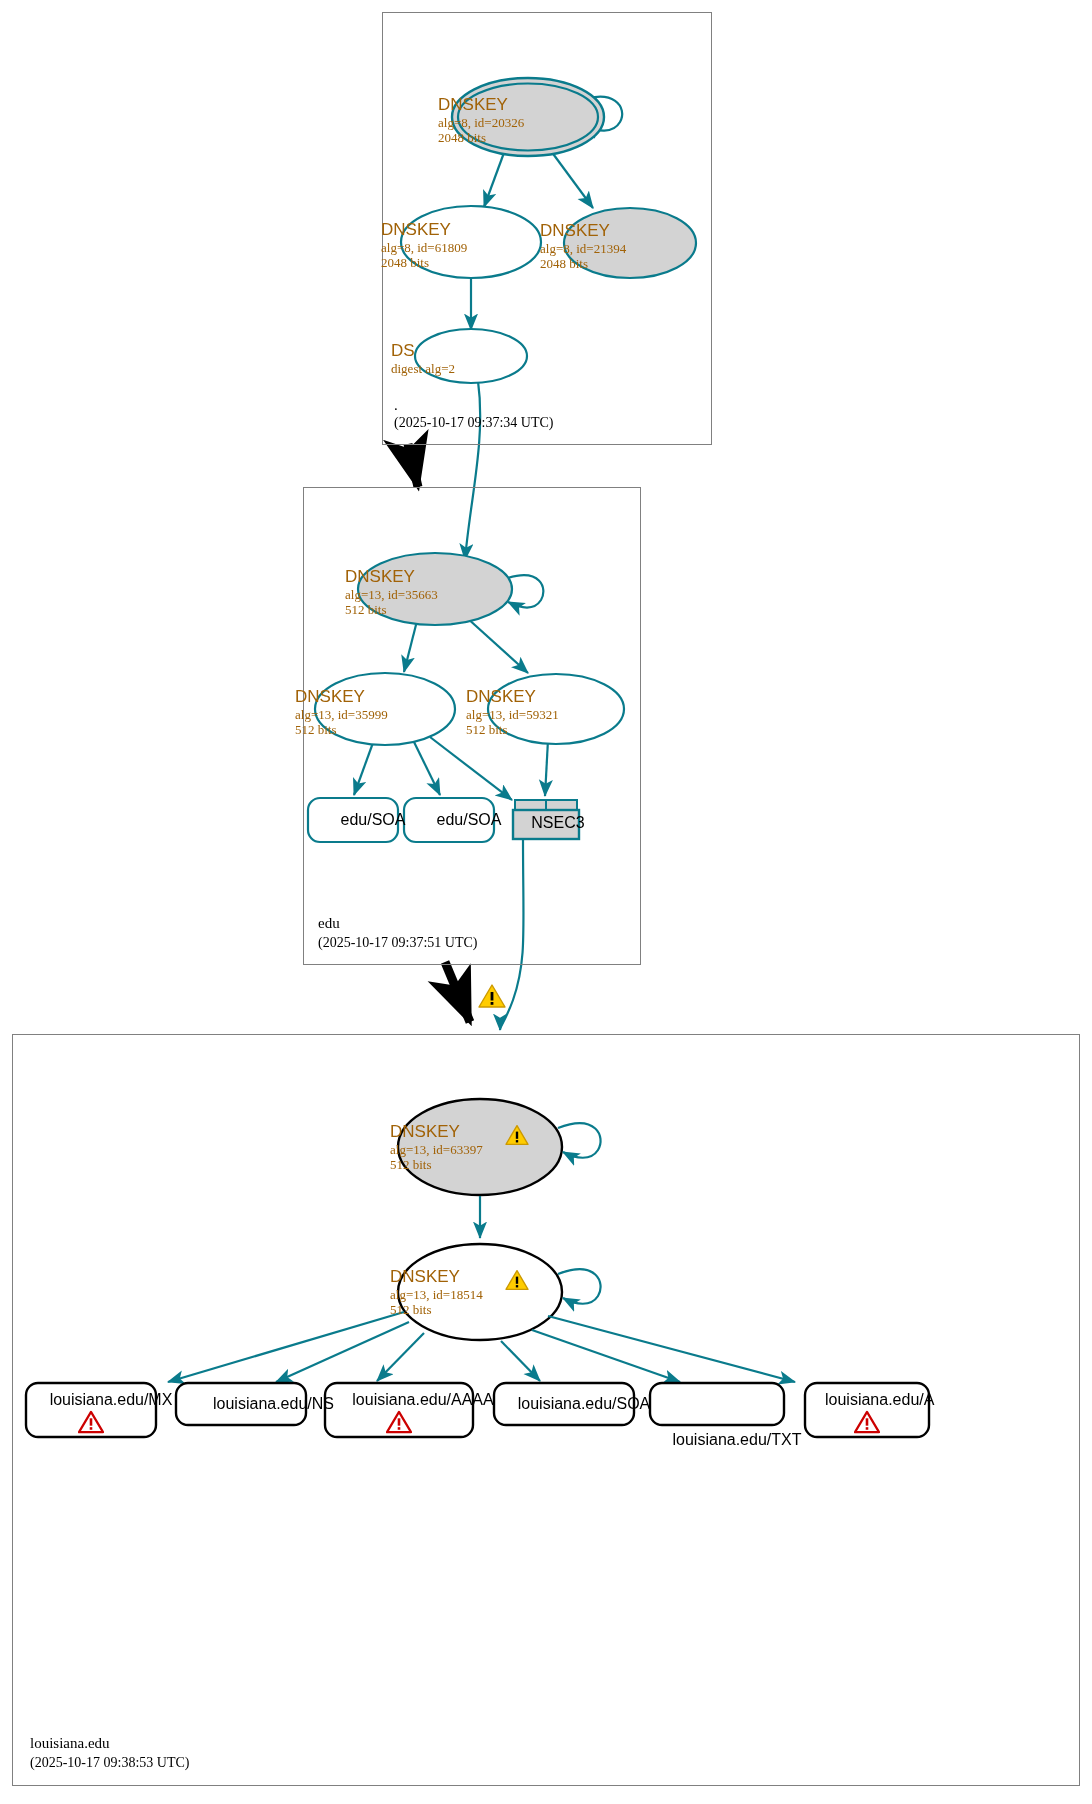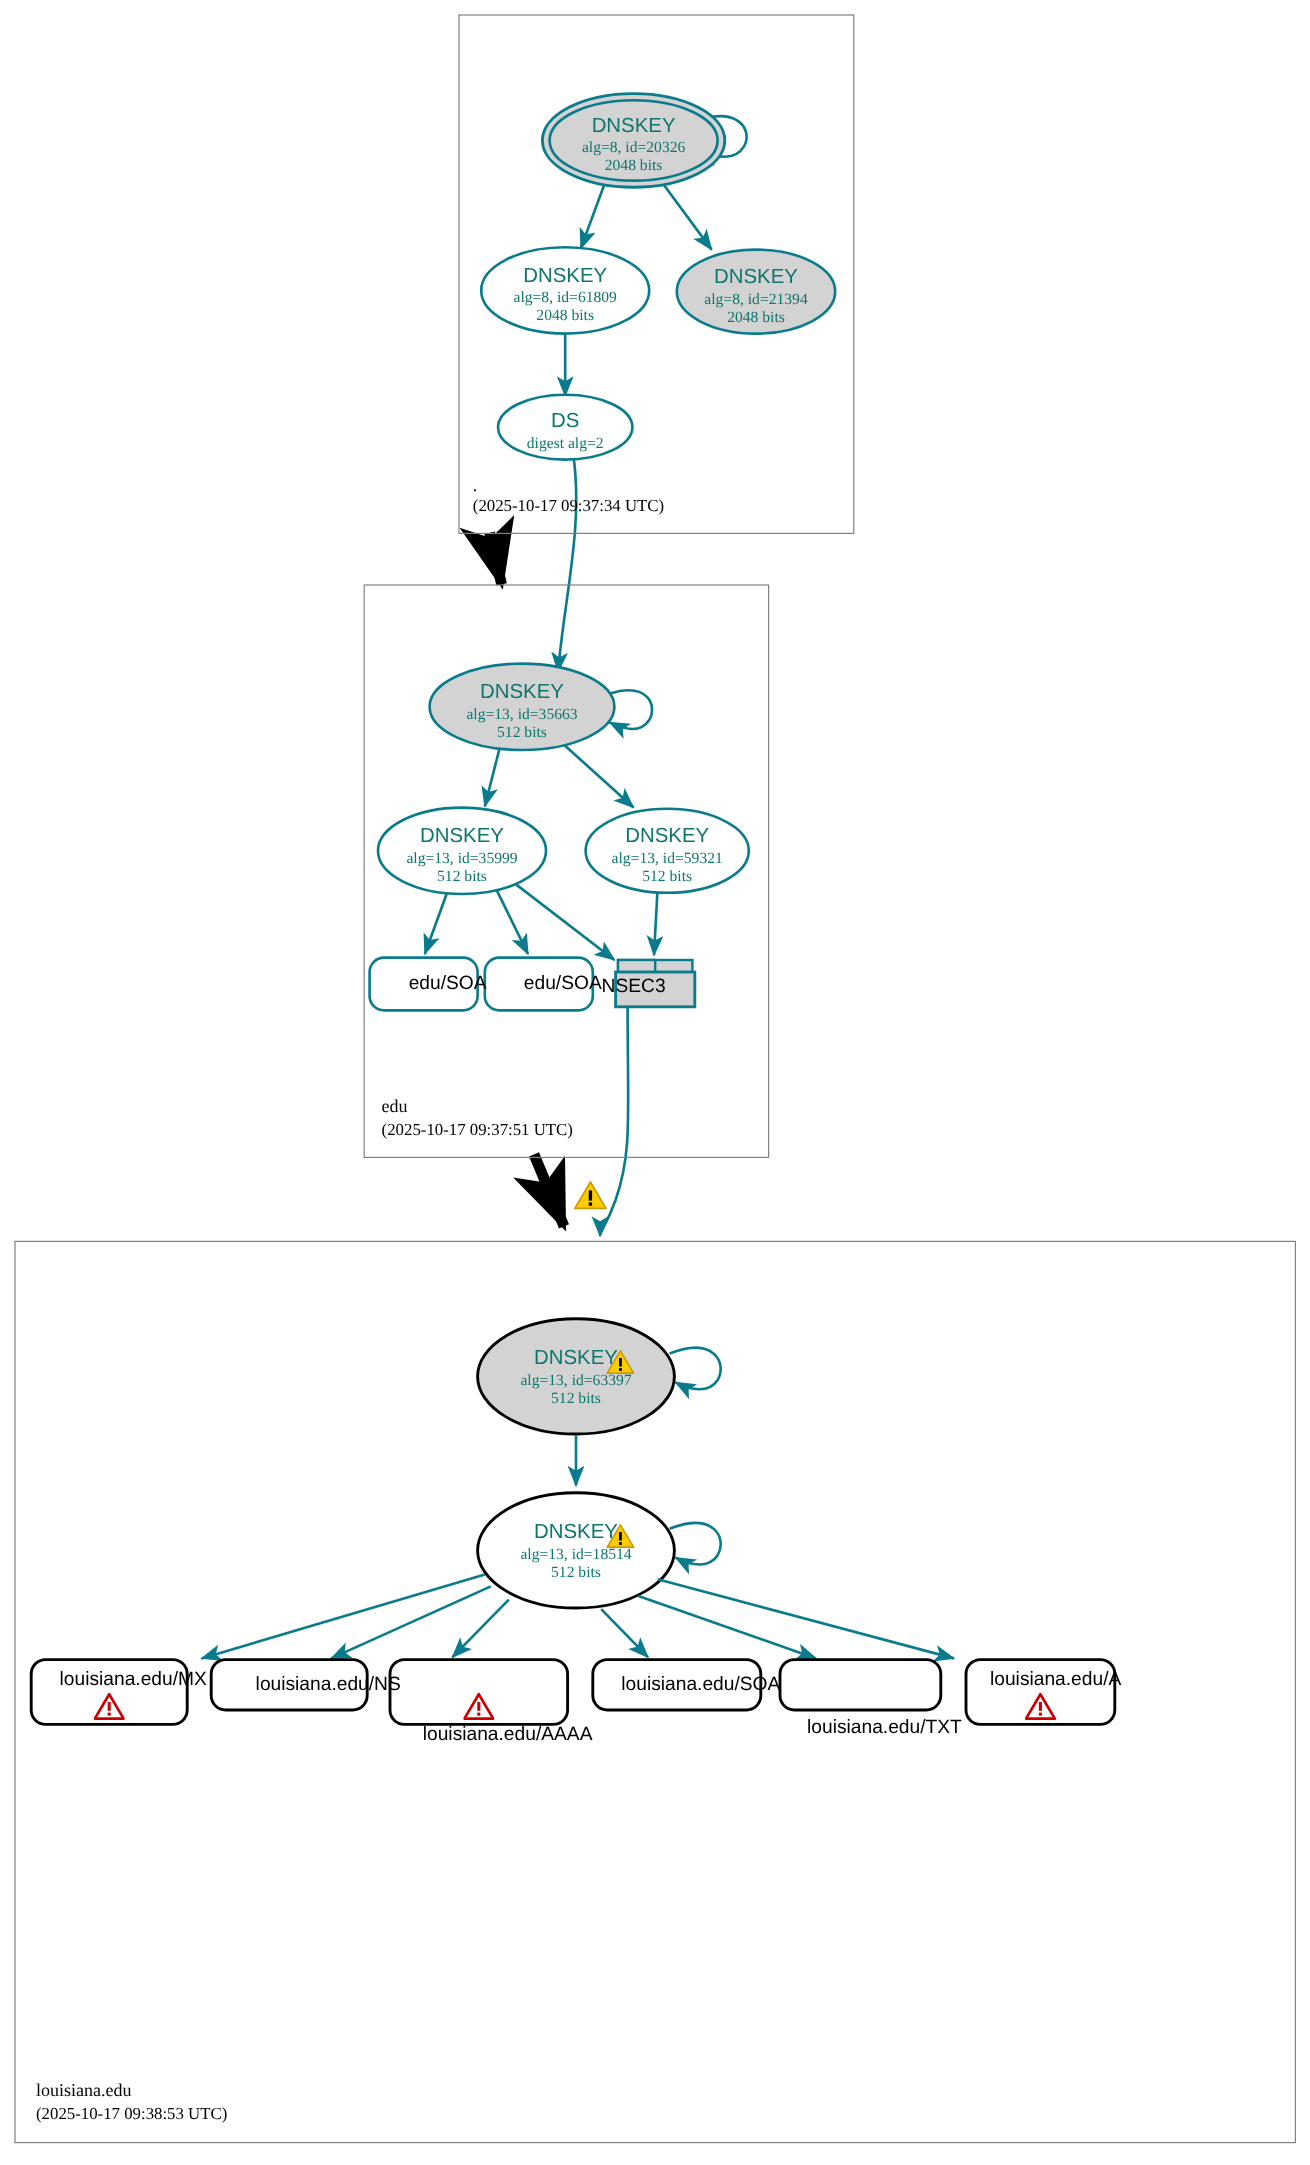--- a/index.html
+++ b/index.html
@@ -39,22 +39,22 @@
     font-family: "Liberation Serif", serif;
     color: #000000;
     white-space: nowrap;
   }
   .zone-name { font-size: 15px; }
   .zone-time { font-size: 14px; }
 
   
   .node-text {
     position: absolute;
-    text-align: center;
-    color: #0f766e;
+    text-align: left;
+    color: #a16207;
     pointer-events: none;
     white-space: nowrap;
   }
   .nt-title {
     font-family: "Liberation Sans", sans-serif;
     font-size: 17px;
     line-height: 20px;
   }
   .nt-sub {
     font-family: "Liberation Serif", serif;
@@ -229,21 +229,21 @@
   </div>
 
   <div class="node-text" style="left:466px; top:687px; width:180px;">
     <div class="nt-title">DNSKEY</div>
     <div class="nt-sub">alg=13, id=59321</div>
     <div class="nt-sub">512 bits</div>
   </div>
 
   <div class="rr-label" style="left:308px; top:810px; width:90px;">edu/SOA</div>
   <div class="rr-label" style="left:404px; top:810px; width:90px;">edu/SOA</div>
-  <div class="nsec-label" style="left:483px; top:814px; width:90px;">NSEC3</div>
+  <div class="nsec-label" style="left:513px; top:814px; width:90px;">NSEC3</div>
 
   <div class="warn-wrap" style="left:478px; top:983px; width:28px; height:26px;">
     <svg width="28" height="26" viewBox="0 0 28 26">
       <path d="M14,2 L27,24 L1,24 Z" fill="#ffcc00" stroke="#cc9900" stroke-width="1.4" stroke-linejoin="round"></path>
       <rect x="12.6" y="9" width="2.8" height="8.5" fill="#000000"></rect>
       <rect x="12.6" y="19" width="2.8" height="2.8" fill="#000000"></rect>
     </svg>
   </div>
 
   <div class="node-text" style="left:390px; top:1122px; width:180px;">
@@ -276,21 +276,21 @@
   <div class="errbox" style="left:78px; top:1410px; width:26px; height:24px;">
     <svg width="26" height="24" viewBox="0 0 28 26">
       <path d="M14,2 L27,24 L1,24 Z" fill="#ffffff" stroke="#cc0000" stroke-width="2.4" stroke-linejoin="round"></path>
       <rect x="12.6" y="9" width="2.8" height="8" fill="#cc0000"></rect>
       <rect x="12.6" y="18.6" width="2.8" height="2.8" fill="#cc0000"></rect>
     </svg>
   </div>
 
   <div class="rr-label" style="left:176px; top:1394px; width:155px;">louisiana.edu/NS</div>
 
-  <div class="rr-label" style="left:325px; top:1390px; width:156px;margin-top:46px;">louisiana.edu/AAAA</div>
+  <div class="rr-label" style="left:325px; top:1390px; width:156px;">louisiana.edu/AAAA</div>
   <div class="errbox" style="left:386px; top:1410px; width:26px; height:24px;">
     <svg width="26" height="24" viewBox="0 0 28 26">
       <path d="M14,2 L27,24 L1,24 Z" fill="#ffffff" stroke="#cc0000" stroke-width="2.4" stroke-linejoin="round"></path>
       <rect x="12.6" y="9" width="2.8" height="8" fill="#cc0000"></rect>
       <rect x="12.6" y="18.6" width="2.8" height="2.8" fill="#cc0000"></rect>
     </svg>
   </div>
 
   <div class="rr-label" style="left:494px; top:1394px; width:140px;">louisiana.edu/SOA</div>
 

